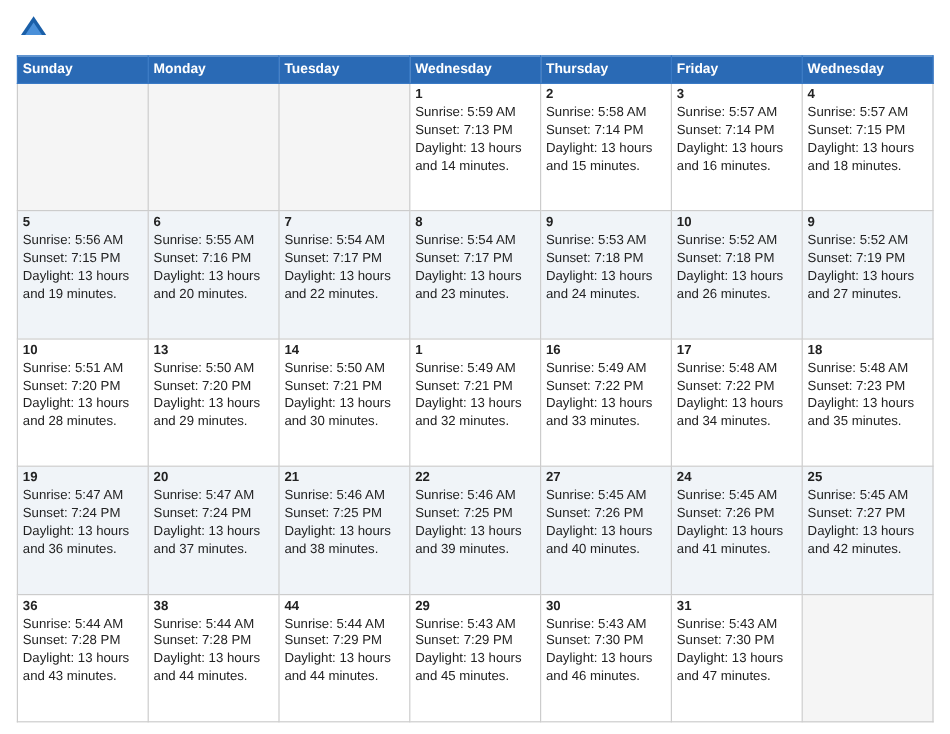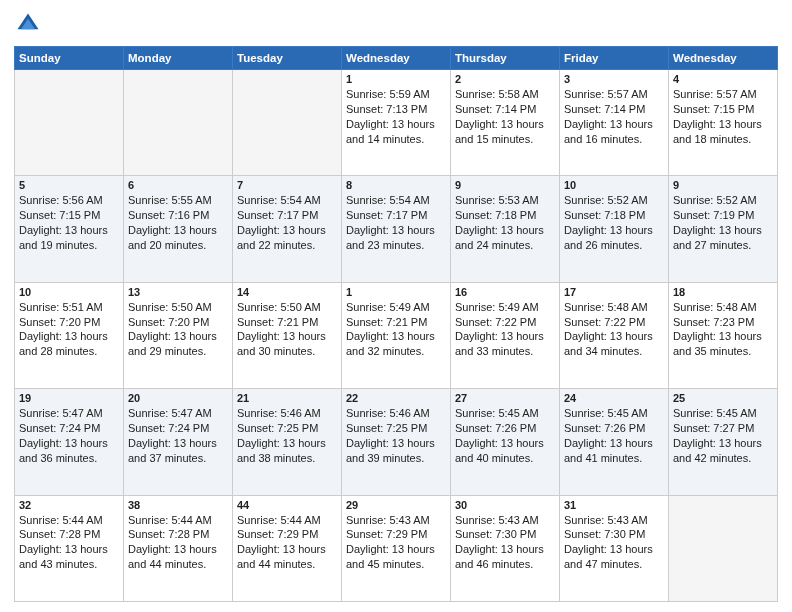--- a/index.html
+++ b/index.html
@@ -234,21 +234,21 @@
             <span class="day-num">24</span>
             <div class="cell-info">Sunrise: 5:45 AM<br>Sunset: 7:26 PM<br>Daylight: 13 hours<br>and 41 minutes.</div>
           </td>
           <td>
             <span class="day-num">25</span>
             <div class="cell-info">Sunrise: 5:45 AM<br>Sunset: 7:27 PM<br>Daylight: 13 hours<br>and 42 minutes.</div>
           </td>
         </tr>
         <tr>
           <td>
-            <span class="day-num">32</span>
+            <span class="day-num">36</span>
             <div class="cell-info">Sunrise: 5:44 AM<br>Sunset: 7:28 PM<br>Daylight: 13 hours<br>and 43 minutes.</div>
           </td>
           <td>
             <span class="day-num">38</span>
             <div class="cell-info">Sunrise: 5:44 AM<br>Sunset: 7:28 PM<br>Daylight: 13 hours<br>and 44 minutes.</div>
           </td>
           <td>
             <span class="day-num">44</span>
             <div class="cell-info">Sunrise: 5:44 AM<br>Sunset: 7:29 PM<br>Daylight: 13 hours<br>and 44 minutes.</div>
           </td>

